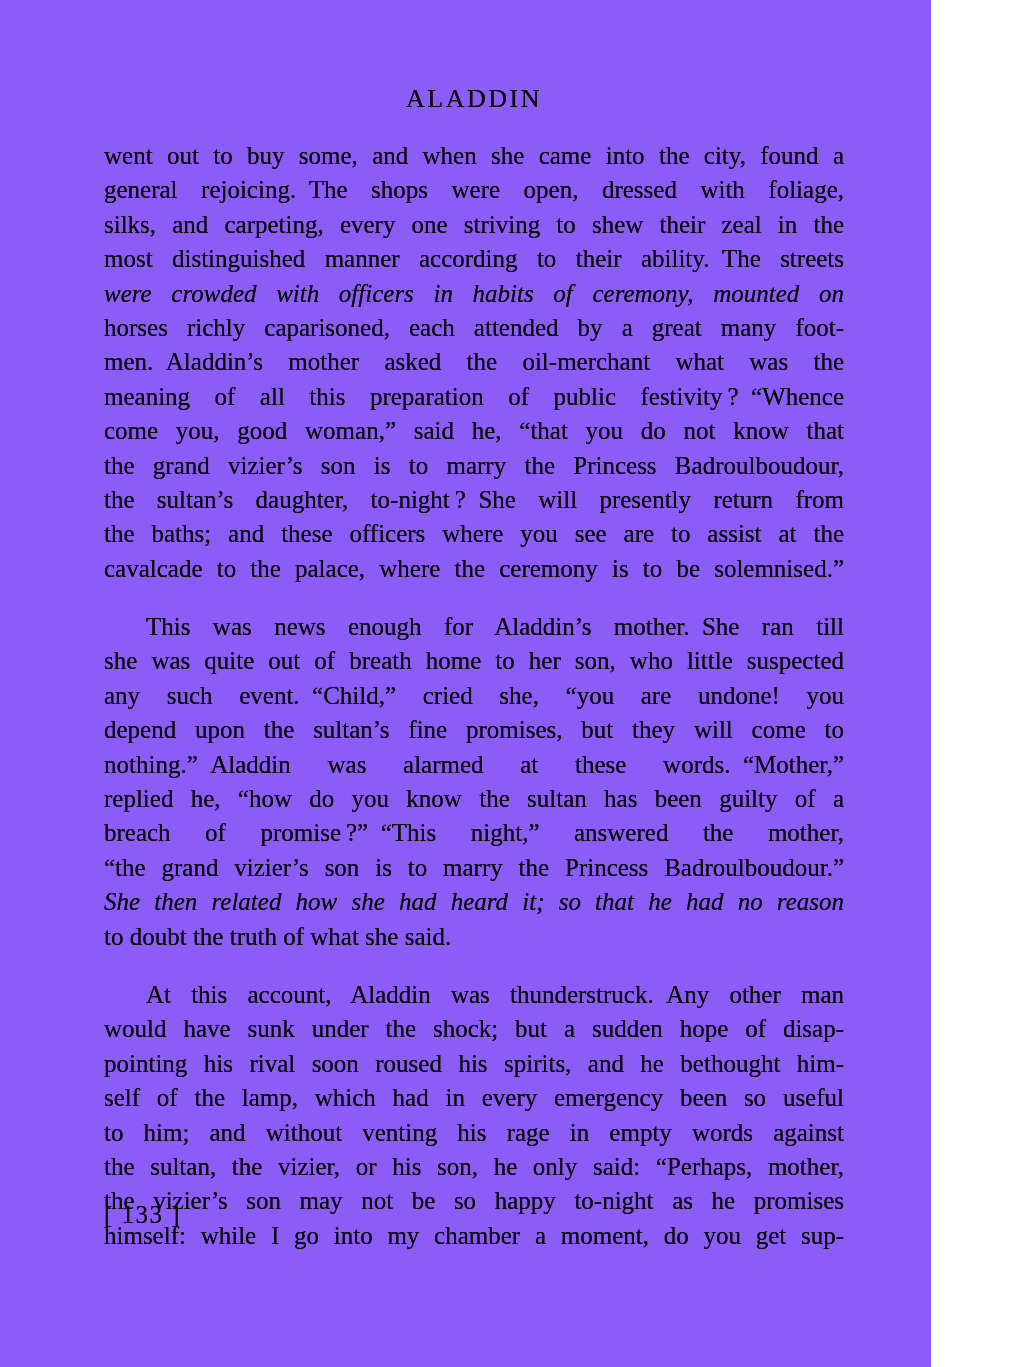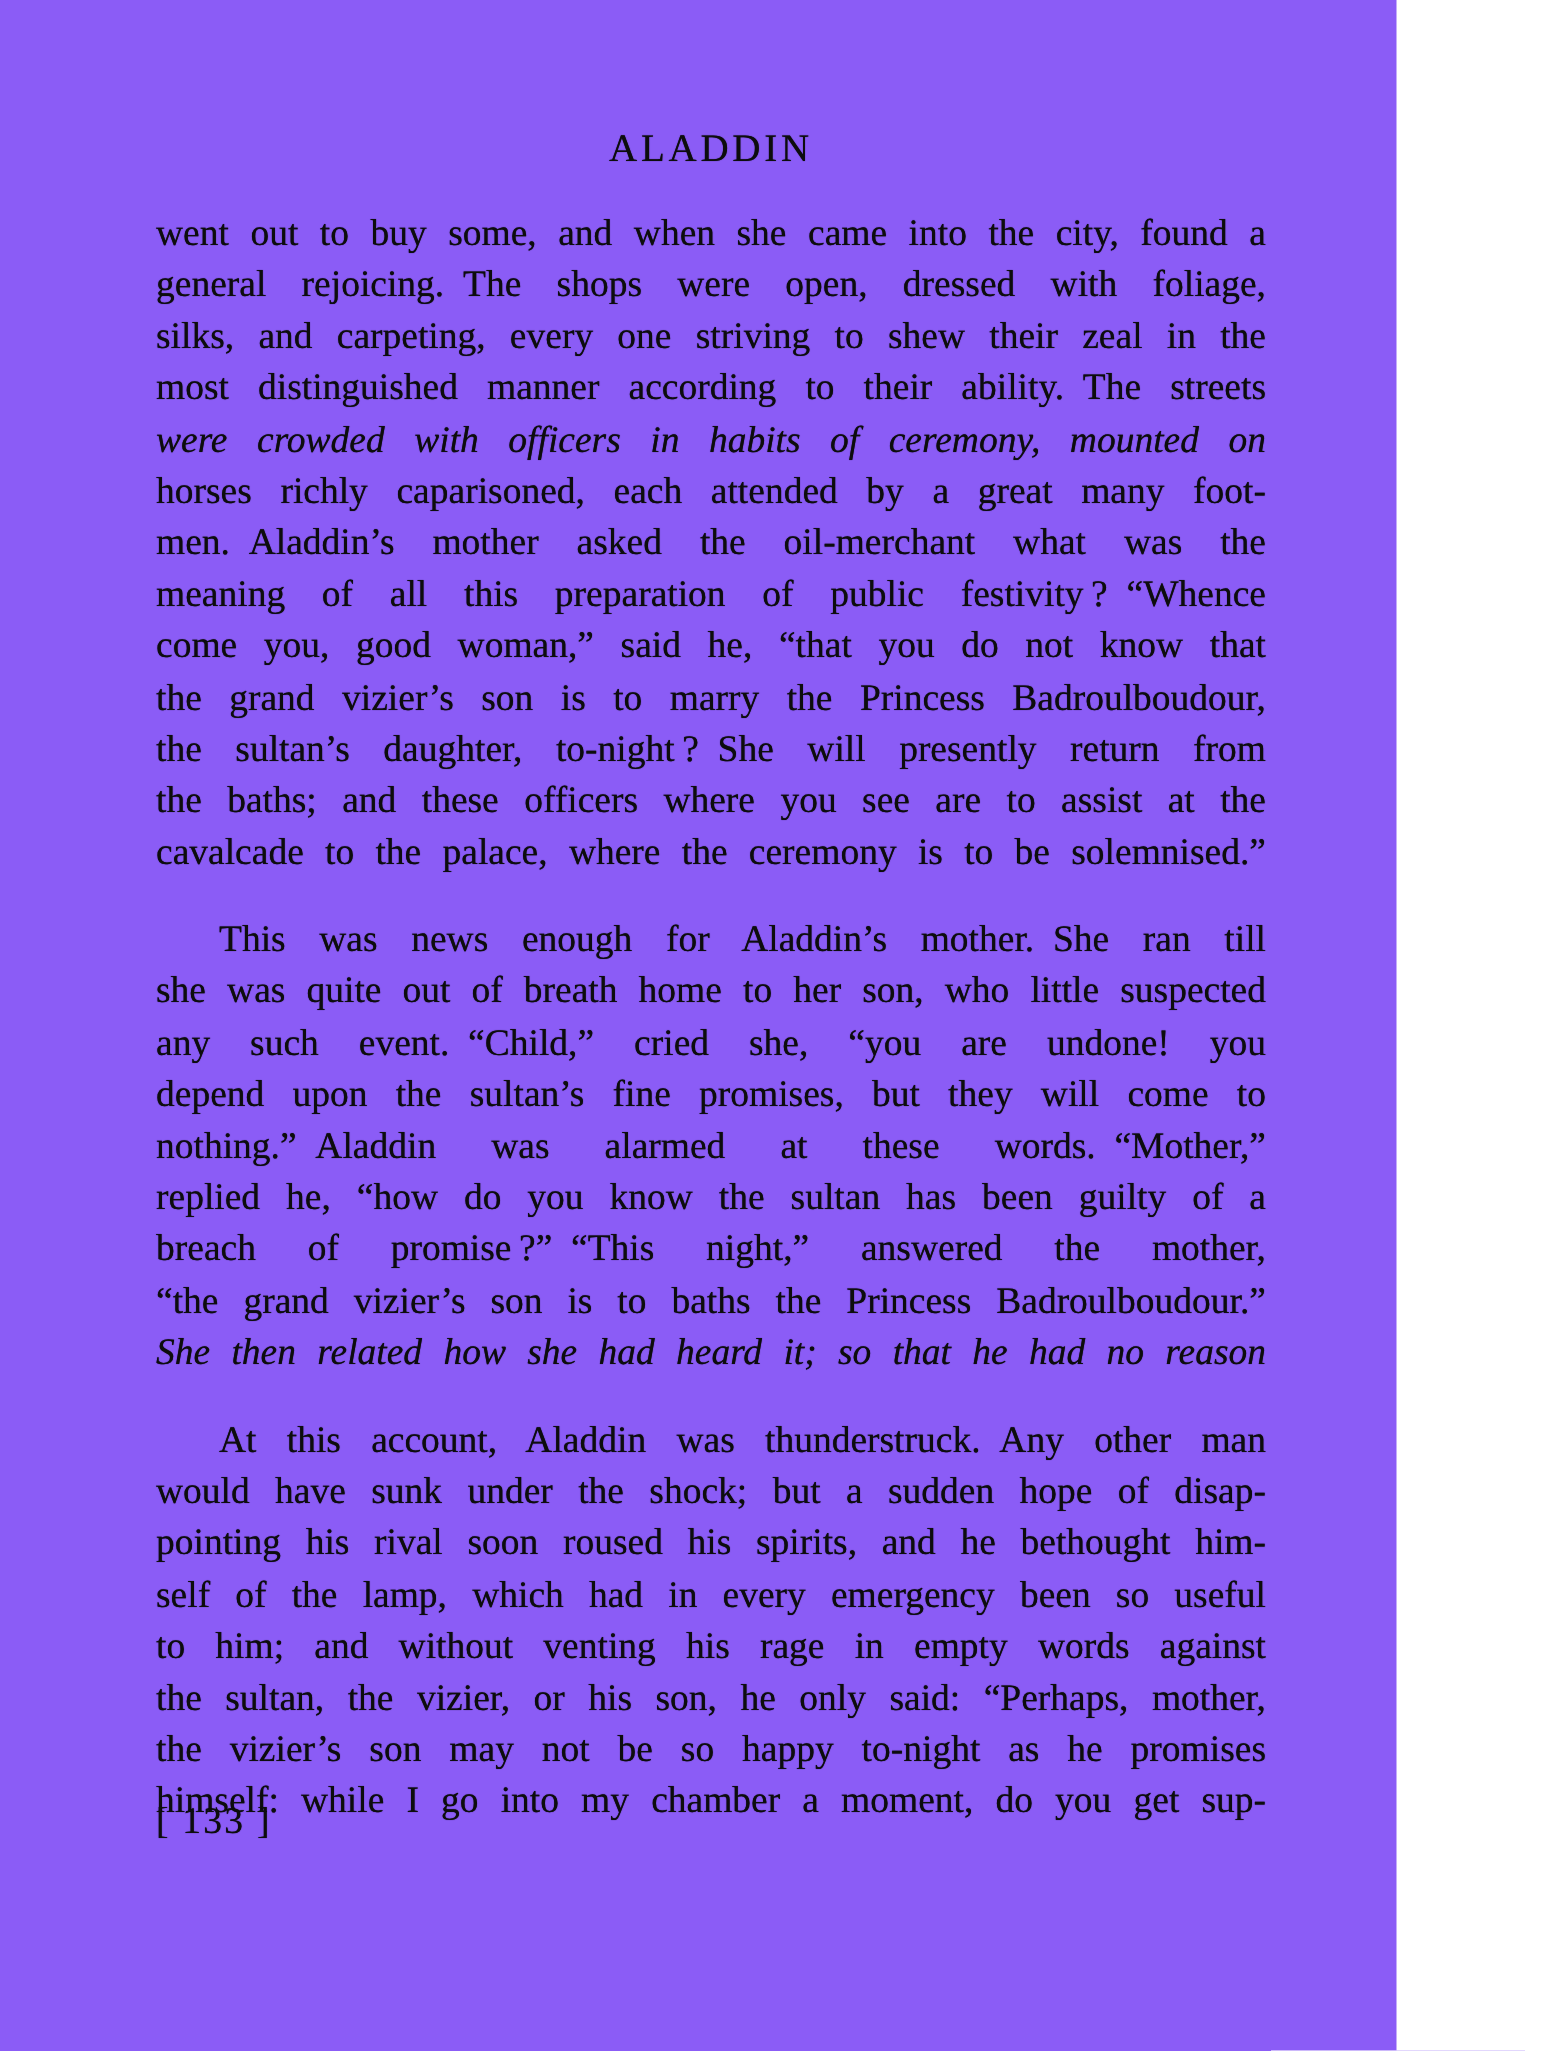--- a/index.html
+++ b/index.html
@@ -91,22 +91,23 @@
         <div class="line">the sultan’s daughter, to-night ? She will presently return from</div>
         <div class="line">the baths; and these officers where you see are to assist at the</div>
         <div class="line">cavalcade to the palace, where the ceremony is to be solemnised.”</div>
         <div class="line indent">This was news enough for Aladdin’s mother. She ran till</div>
         <div class="line">she was quite out of breath home to her son, who little suspected</div>
         <div class="line">any such event. “Child,” cried she, “you are undone! you</div>
         <div class="line">depend upon the sultan’s fine promises, but they will come to</div>
         <div class="line">nothing.” Aladdin was alarmed at these words. “Mother,”</div>
         <div class="line">replied he, “how do you know the sultan has been guilty of a</div>
         <div class="line">breach of promise ?” “This night,” answered the mother,</div>
-        <div class="line">“the grand vizier’s son is to baths the Princess Badroulboudour.”</div>
+        <div class="line">“the grand vizier’s son is to marry the Princess Badroulboudour.”</div>
         <div class="line italic">She then related how she had heard it; so that he had no reason</div>
+        <div class="line no-just">to doubt the truth of what she said.</div>
         <div class="line indent">At this account, Aladdin was thunderstruck. Any other man</div>
         <div class="line">would have sunk under the shock; but a sudden hope of disap-</div>
         <div class="line">pointing his rival soon roused his spirits, and he bethought him-</div>
         <div class="line">self of the lamp, which had in every emergency been so useful</div>
         <div class="line">to him; and without venting his rage in empty words against</div>
         <div class="line">the sultan, the vizier, or his son, he only said: “Perhaps, mother,</div>
         <div class="line">the vizier’s son may not be so happy to-night as he promises</div>
         <div class="line">himself: while I go into my chamber a moment, do you get sup-</div>
       </div>
     <div class="footer">[ 133 ]</div>

